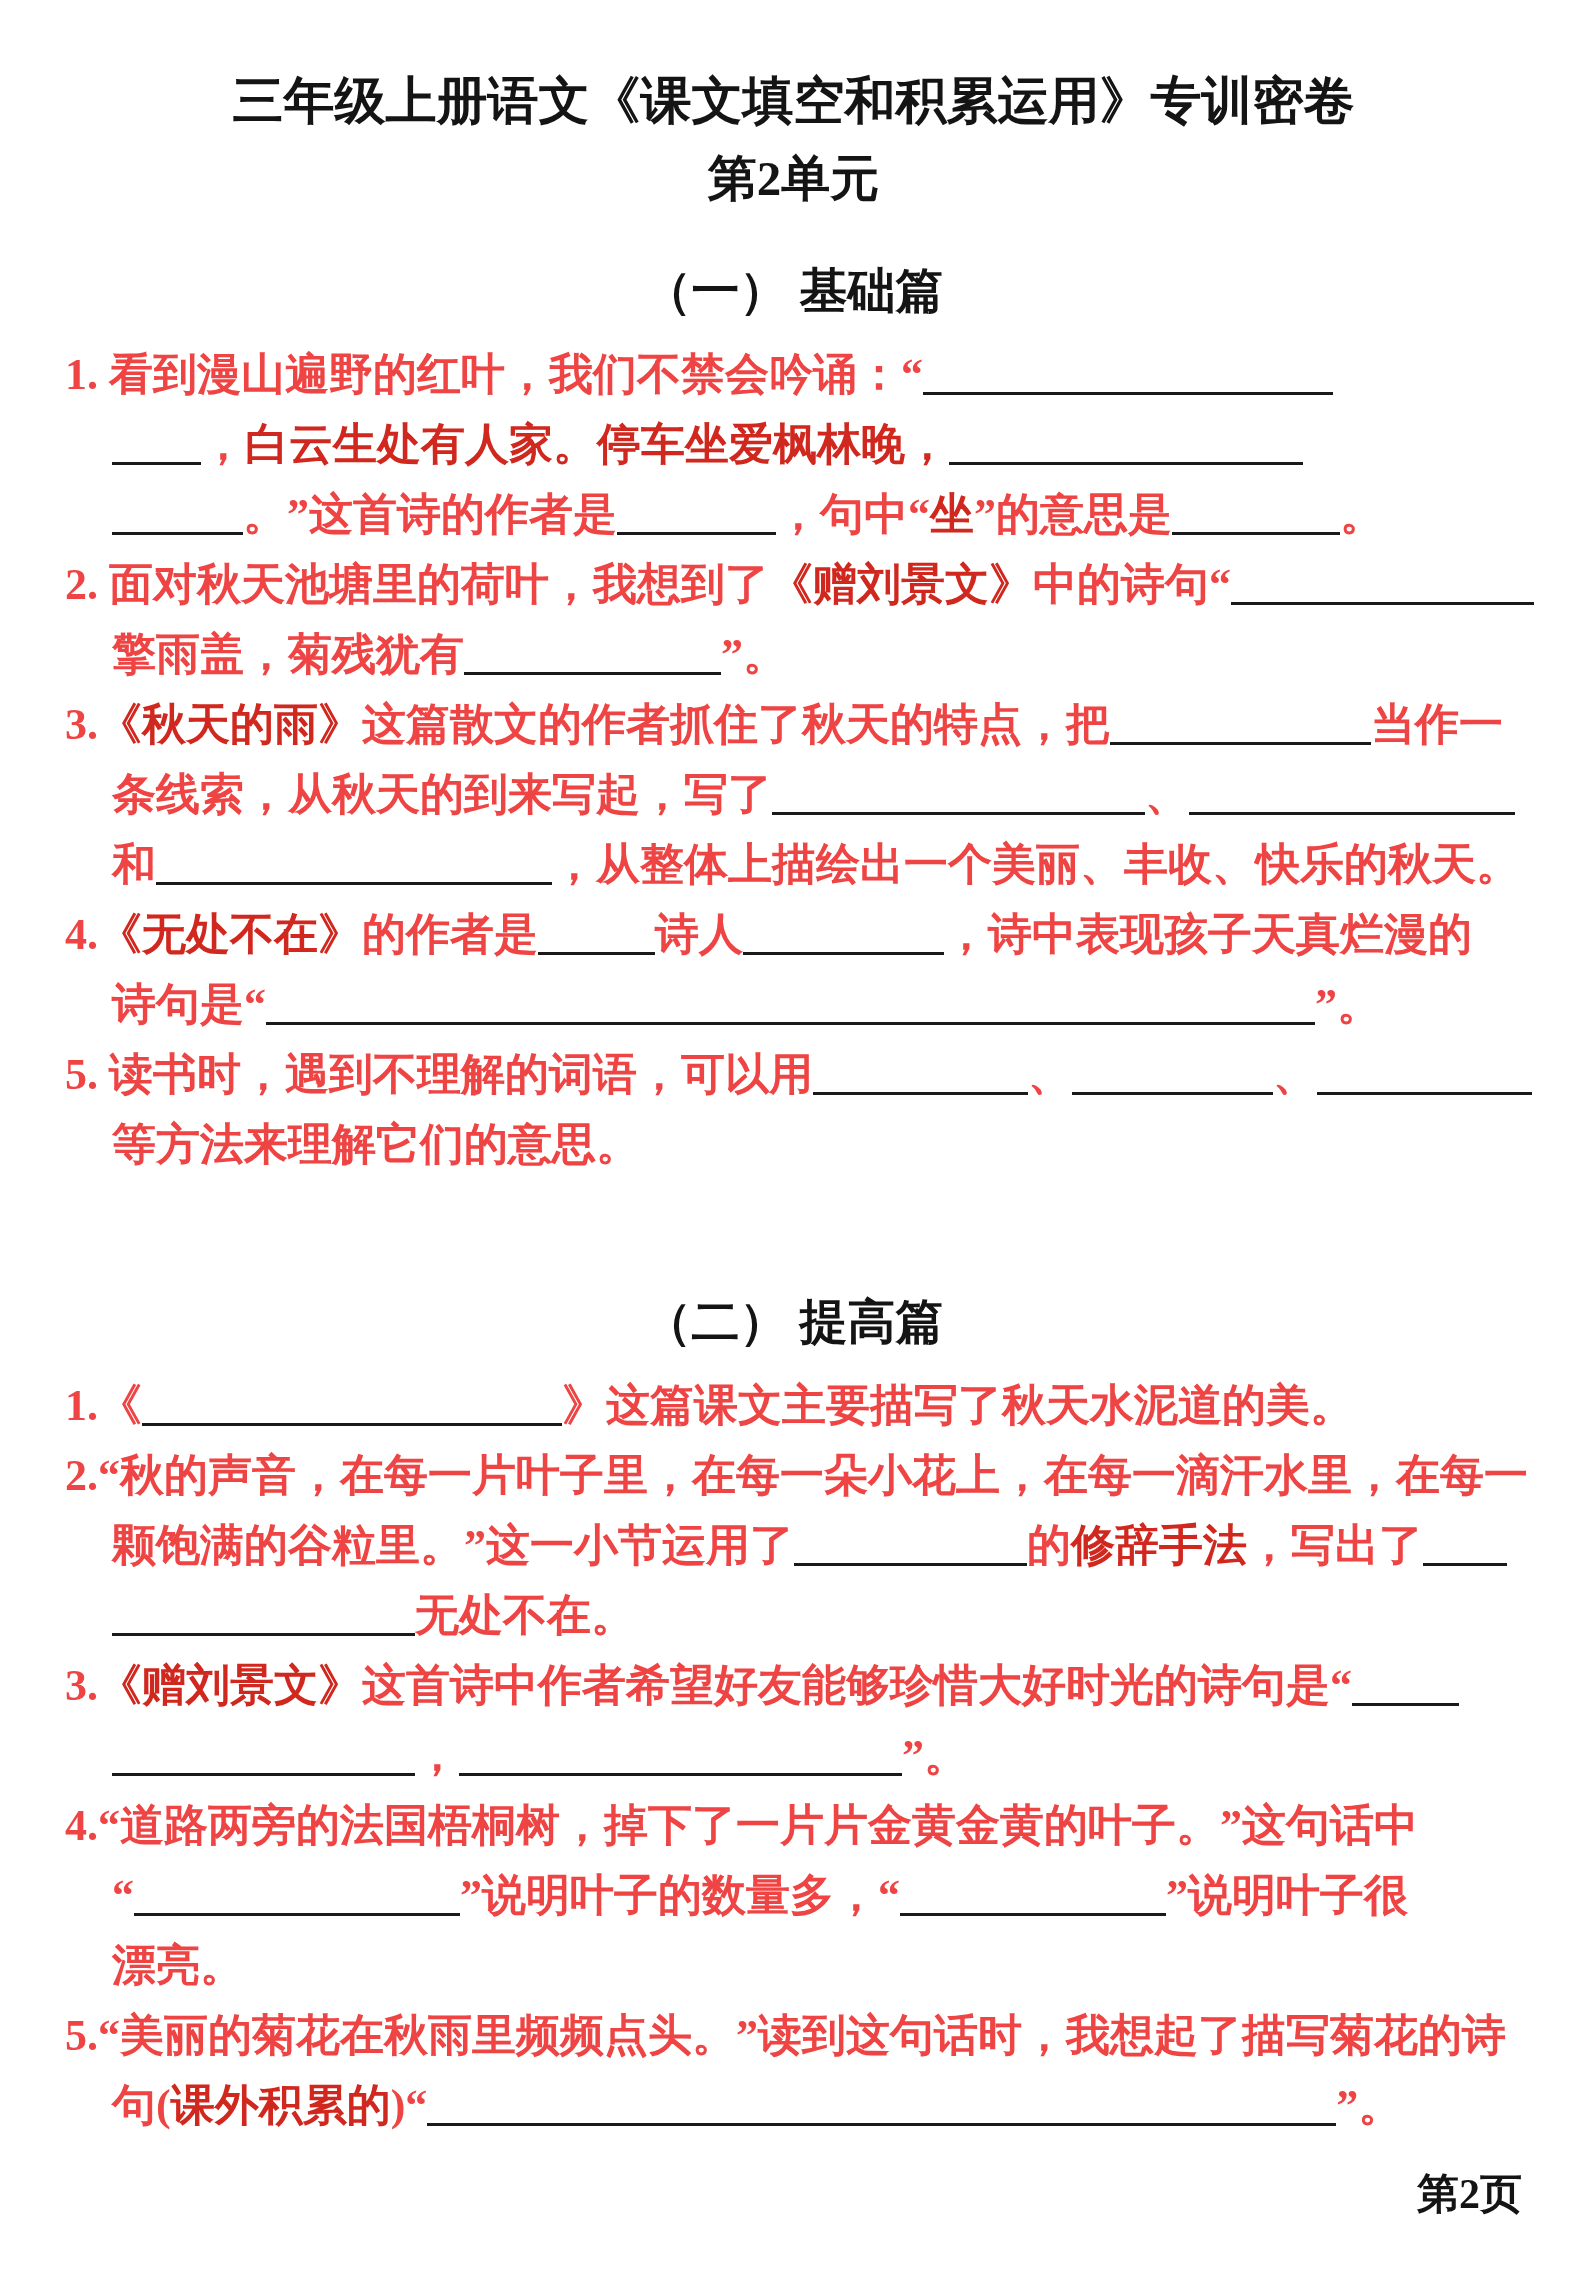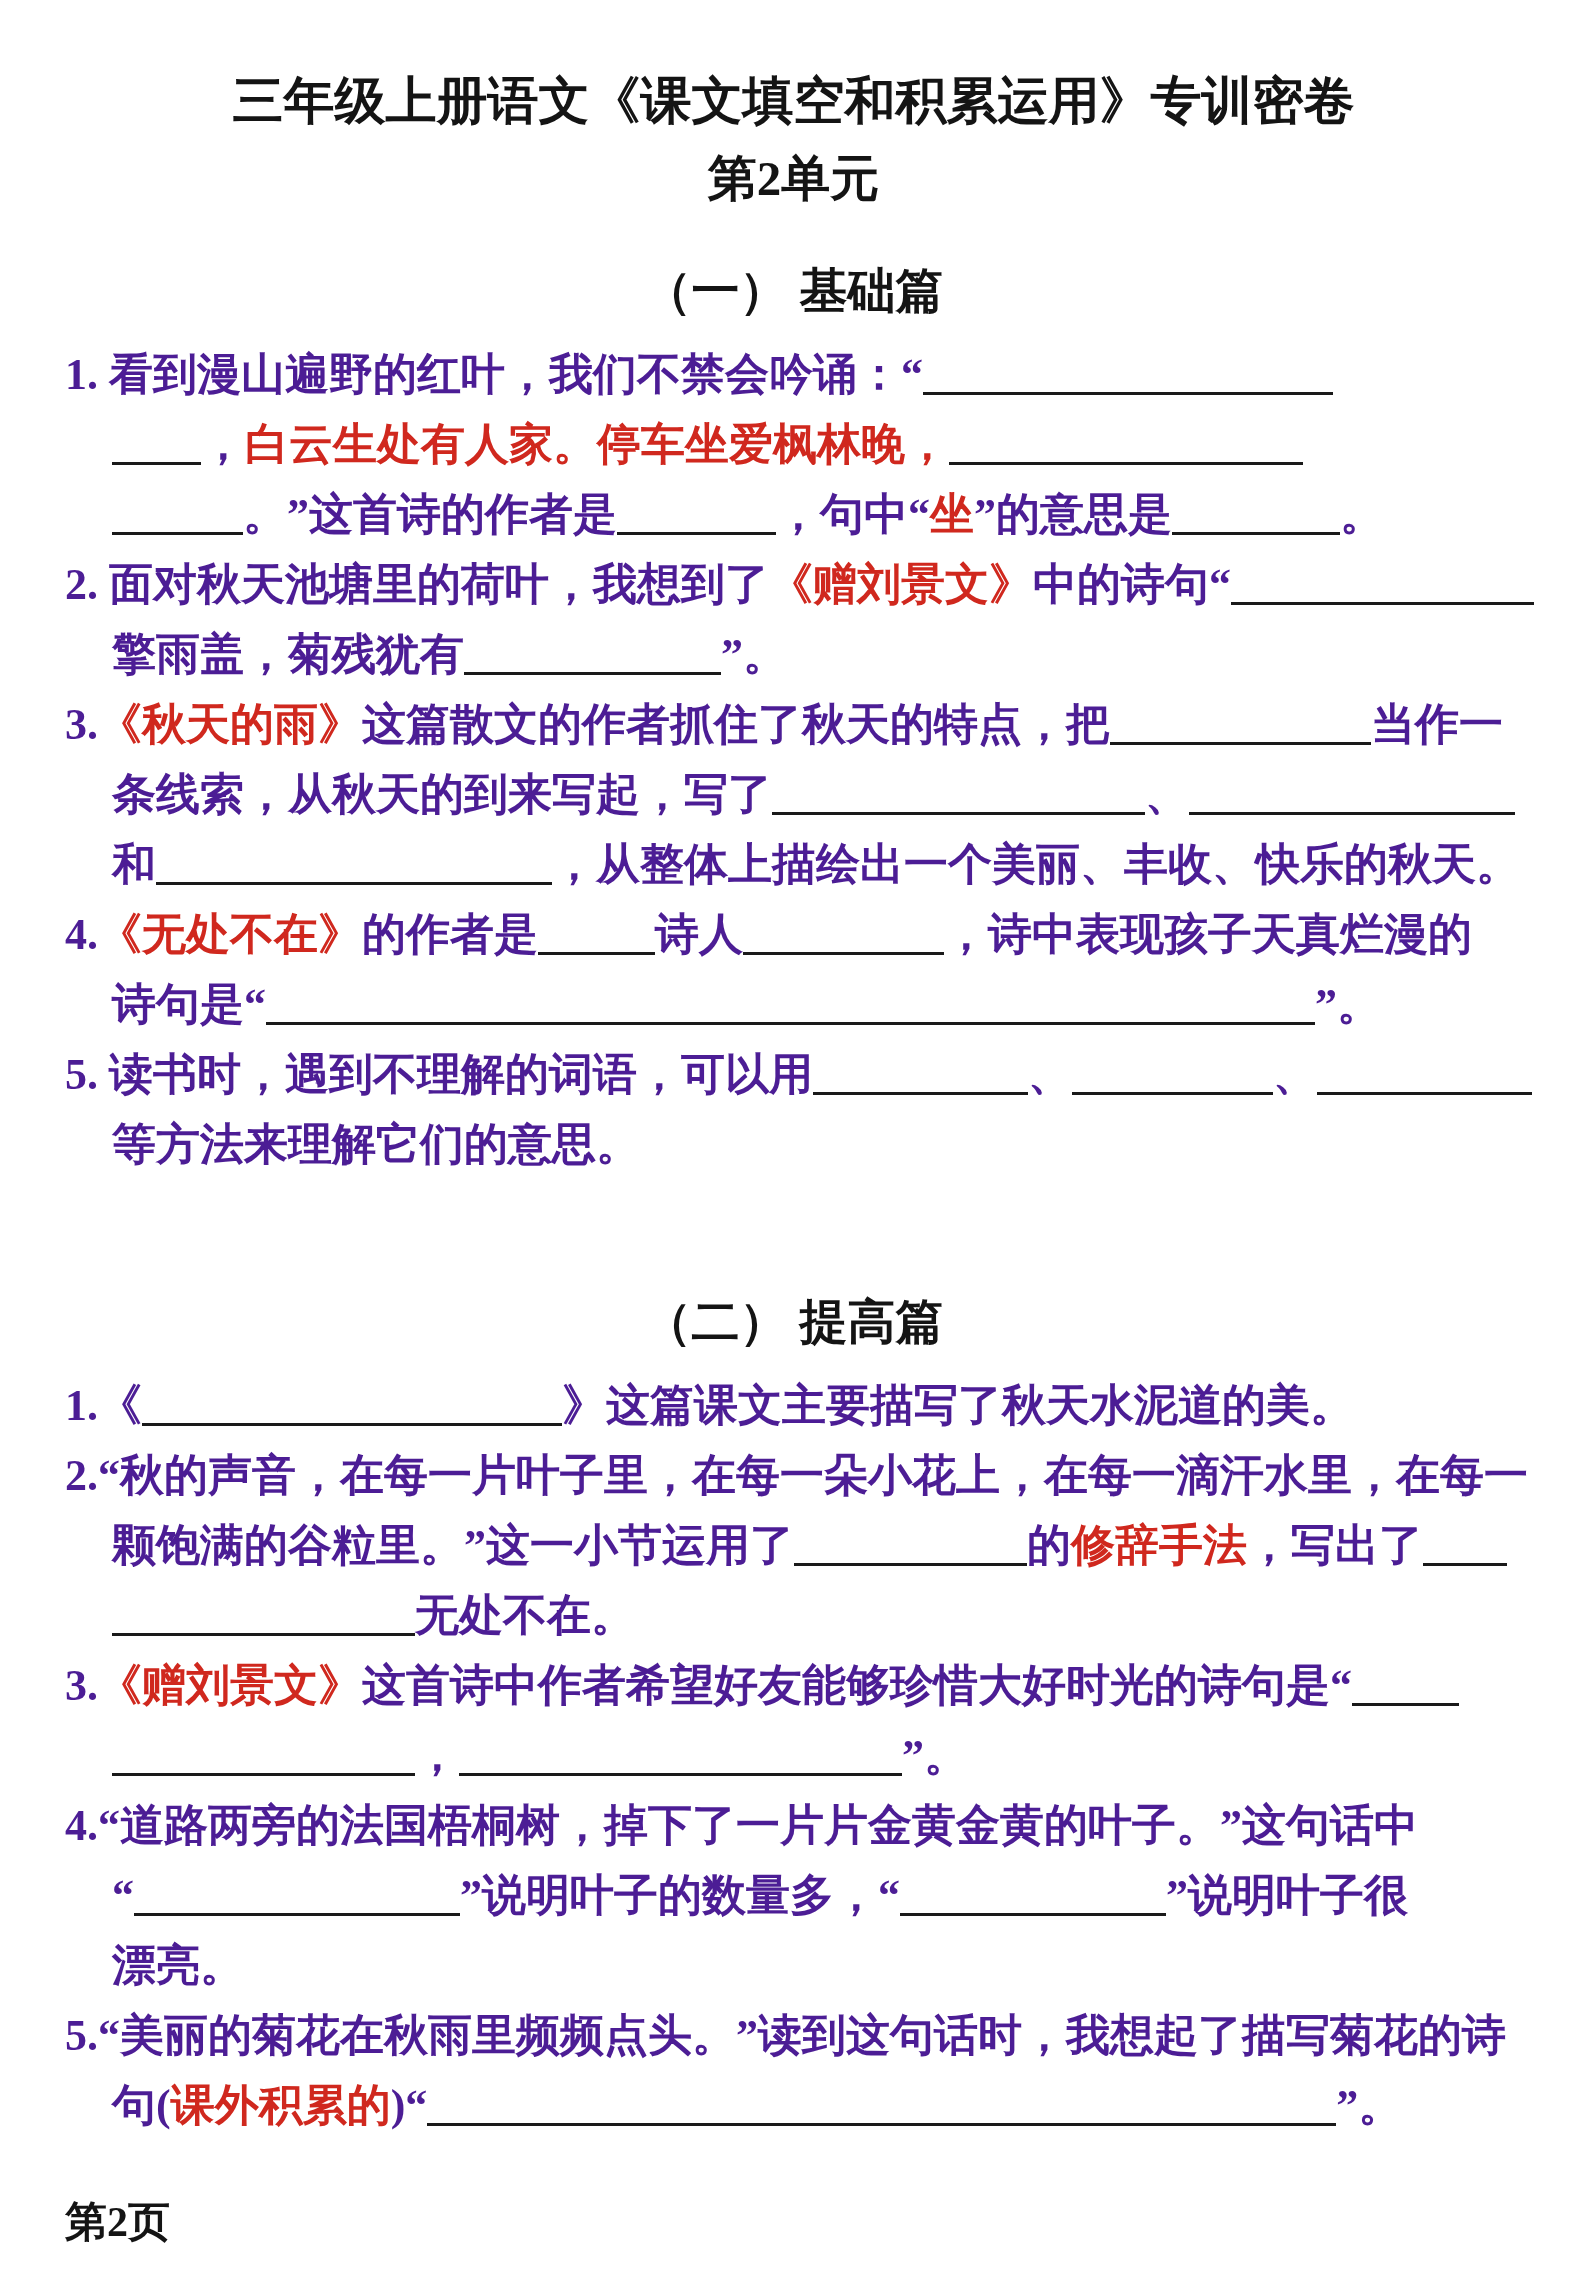--- a/index.html
+++ b/index.html
@@ -14,29 +14,29 @@
     color:#141414;
     overflow:hidden;
   }
   .title1{font-size:51px;line-height:72px;text-align:center;}
   .title2{font-size:49px;line-height:70px;text-align:center;margin-top:7px;}
   .sec-heading{font-size:48px;line-height:70px;text-align:center;margin-top:42px;}
   .sec-heading:not(:first-child){margin-top:107px;}
   .questions{margin-top:14px;}
   .line{font-size:44px;line-height:70px;height:70px;white-space:nowrap;}
   .cont{padding-left:47px;}
-  .t{color:#4c1d95;}
+  .t{color:#ef4444;}
   .r{color:var(--accent-red,#d0281e);}
   .b{
     display:inline-block;
     height:1em;
     border-bottom:3.7px solid #1a1a1a;
     vertical-align:-0.14em;
   }
-  .footer{font-size:42px;line-height:61px;text-align:left;margin-top:51px;}
+  .footer{font-size:42px;line-height:61px;text-align:right;margin-top:23px;}
 </style>
 </head>
 <body>
 
 <div class="page">
   <div class="title1">三年级上册语文《课文填空和积累运用》专训密卷</div>
   <div class="title2">第2单元</div>
   <div>
       <div class="sec-heading">（一） 基础篇</div>
       <div class="questions">

